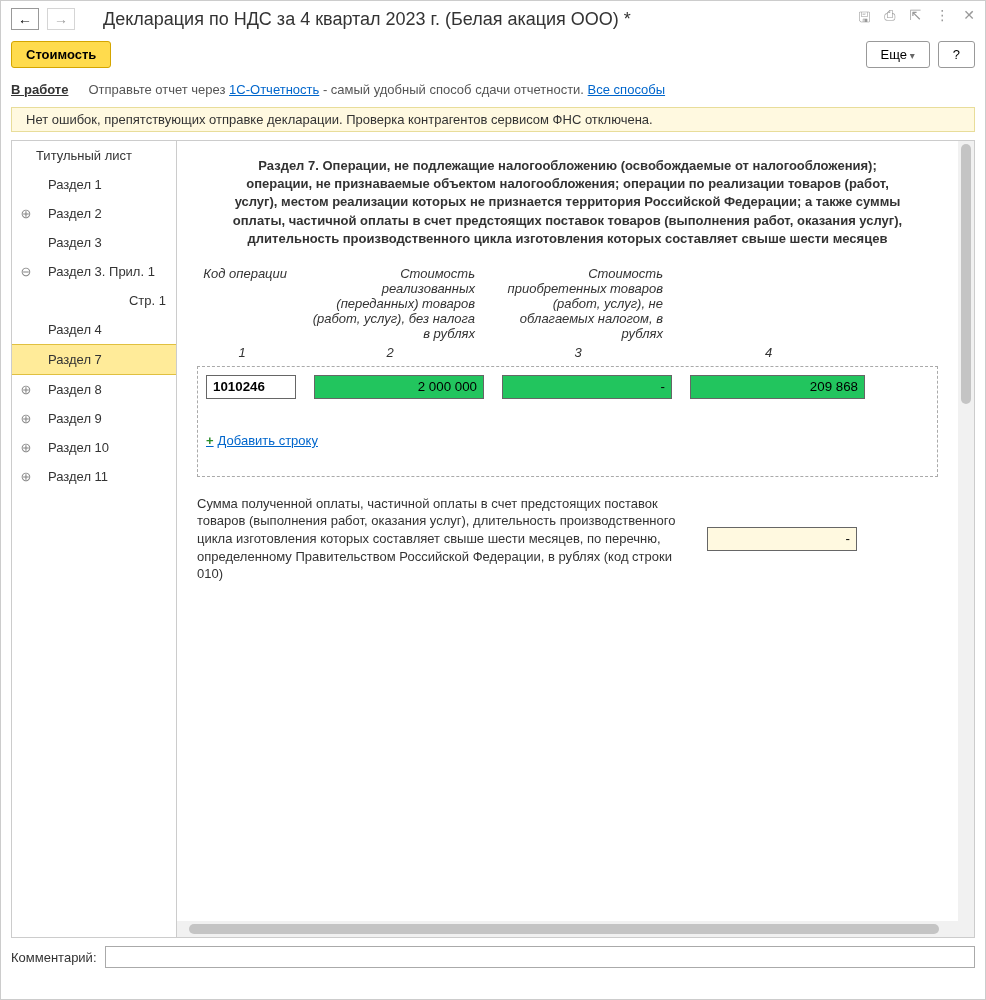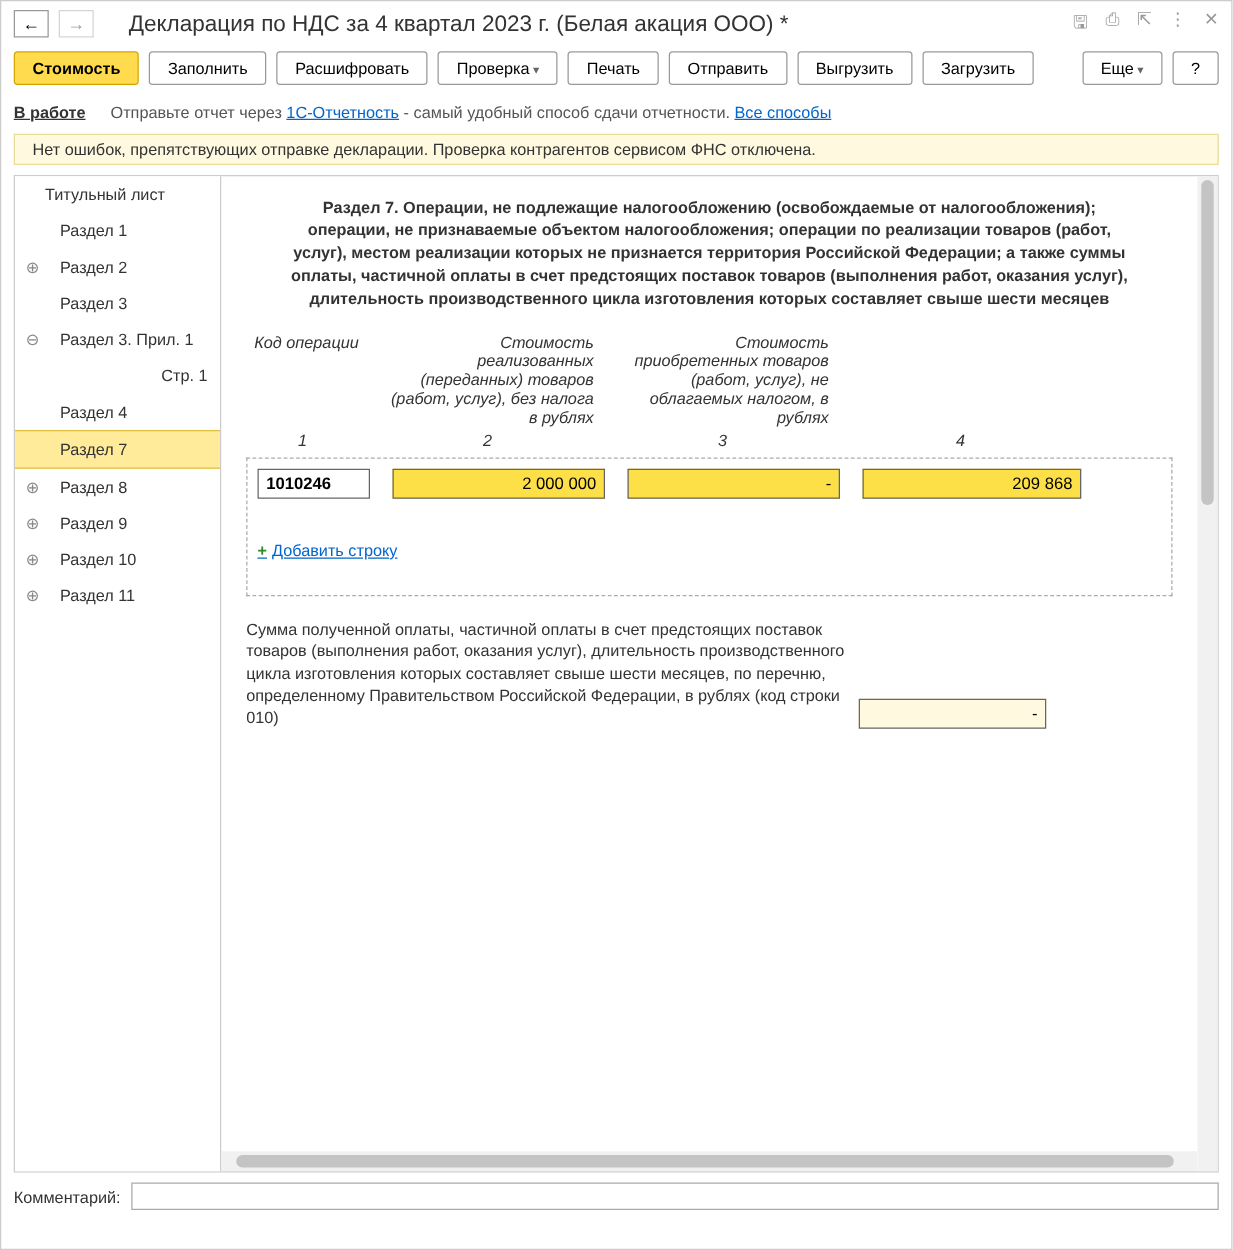--- a/index.html
+++ b/index.html
@@ -32,26 +32,26 @@
 .section-title { font-weight: bold; text-align: center; margin: 6px 30px 18px; line-height: 1.4; }
 .columns-header { display: flex; gap: 18px; margin-bottom: 4px; }
 .col { text-align: right; font-style: italic; }
 .col-1 { width: 90px; }
 .col-2 { width: 170px; }
 .col-3 { width: 170px; }
 .col-4 { width: 175px; }
 .col-num-row { display: flex; gap: 18px; margin-bottom: 6px; }
 .col-num { text-align: center; font-style: italic; }
 .data-row { display: flex; gap: 18px; margin-bottom: 26px; }
-.cell-input { border: 1px solid #666; padding: 3px 6px; background: #fde047; text-align: right; height: 24px; }
+.cell-input { border: 1px solid #666; padding: 3px 6px; background: #22c55e; text-align: right; height: 24px; }
 .cell-input.white { background: #fff; text-align: left; padding-left: 6px; font-weight: bold; }
 .add-row { color: #0066cc; text-decoration: underline; cursor: pointer; margin: 8px 0 20px; display: inline-flex; align-items: center; gap: 4px; }
 .add-plus { color: #2a8c2a; font-weight: bold; text-decoration: none; }
 .dashed-block { border: 1px dashed #aaa; padding: 8px; margin-bottom: 18px; }
-.bottom-block { display: flex; align-items: flex-end; }
+.bottom-block { display: flex; gap: 20px; align-items: center; }
 .bottom-text { flex: 1; max-width: 490px; line-height: 1.35; }
 .bottom-input { width: 150px; border: 1px solid #666; background: #fff9e0; height: 24px; text-align: right; padding: 3px 6px; }
 .hscroll { position: absolute; bottom: 0; left: 0; right: 0; height: 16px; background: #f1f1f1; }
 .hscroll-thumb { background: #c4c4c4; height: 10px; margin: 3px 12px; border-radius: 5px; width: 96%; }
 .comment-row { display: flex; align-items: center; padding: 8px 10px; gap: 8px; }
 .comment-input { flex: 1; border: 1px solid #aaa; padding: 3px 6px; height: 22px; }
 .vscroll { width: 16px; background: #f1f1f1; }
 .main-wrapper { display: flex; flex: 1; }
 .main-scroll-content { flex: 1; overflow: hidden; position: relative; }
 .vscroll-thumb { background: #c4c4c4; width: 10px; margin: 3px auto; height: 260px; border-radius: 5px; }
@@ -67,29 +67,20 @@
     <span>🖫</span>
     <span>⎙</span>
     <span>⇱</span>
     <span>⋮</span>
     <span>✕</span>
   </div>
 </div>
 
 <div class="toolbar">
   <button class="btn btn-yellow">Стоимость</button>
-  <div class="btn-group">
-    <button class="btn">Заполнить</button>
-    <button class="btn">Расшифровать</button>
-    <button class="btn dropdown-caret">Проверка</button>
-    <button class="btn">Печать</button>
-    <button class="btn">Отправить</button>
-    <button class="btn">Выгрузить</button>
-    <button class="btn">Загрузить</button>
-  </div>
   <div class="toolbar-spacer"></div>
   <button class="btn dropdown-caret">Еще</button>
   <button class="btn">?</button>
 </div>
 
 <div class="status-row">
   <a class="status-link">В работе</a>
   <span class="status-text">
     <span>Отправьте отчет через </span><a>1С-Отчетность</a><span> - самый удобный способ сдачи отчетности. </span><a>Все способы</a>
   </span>

